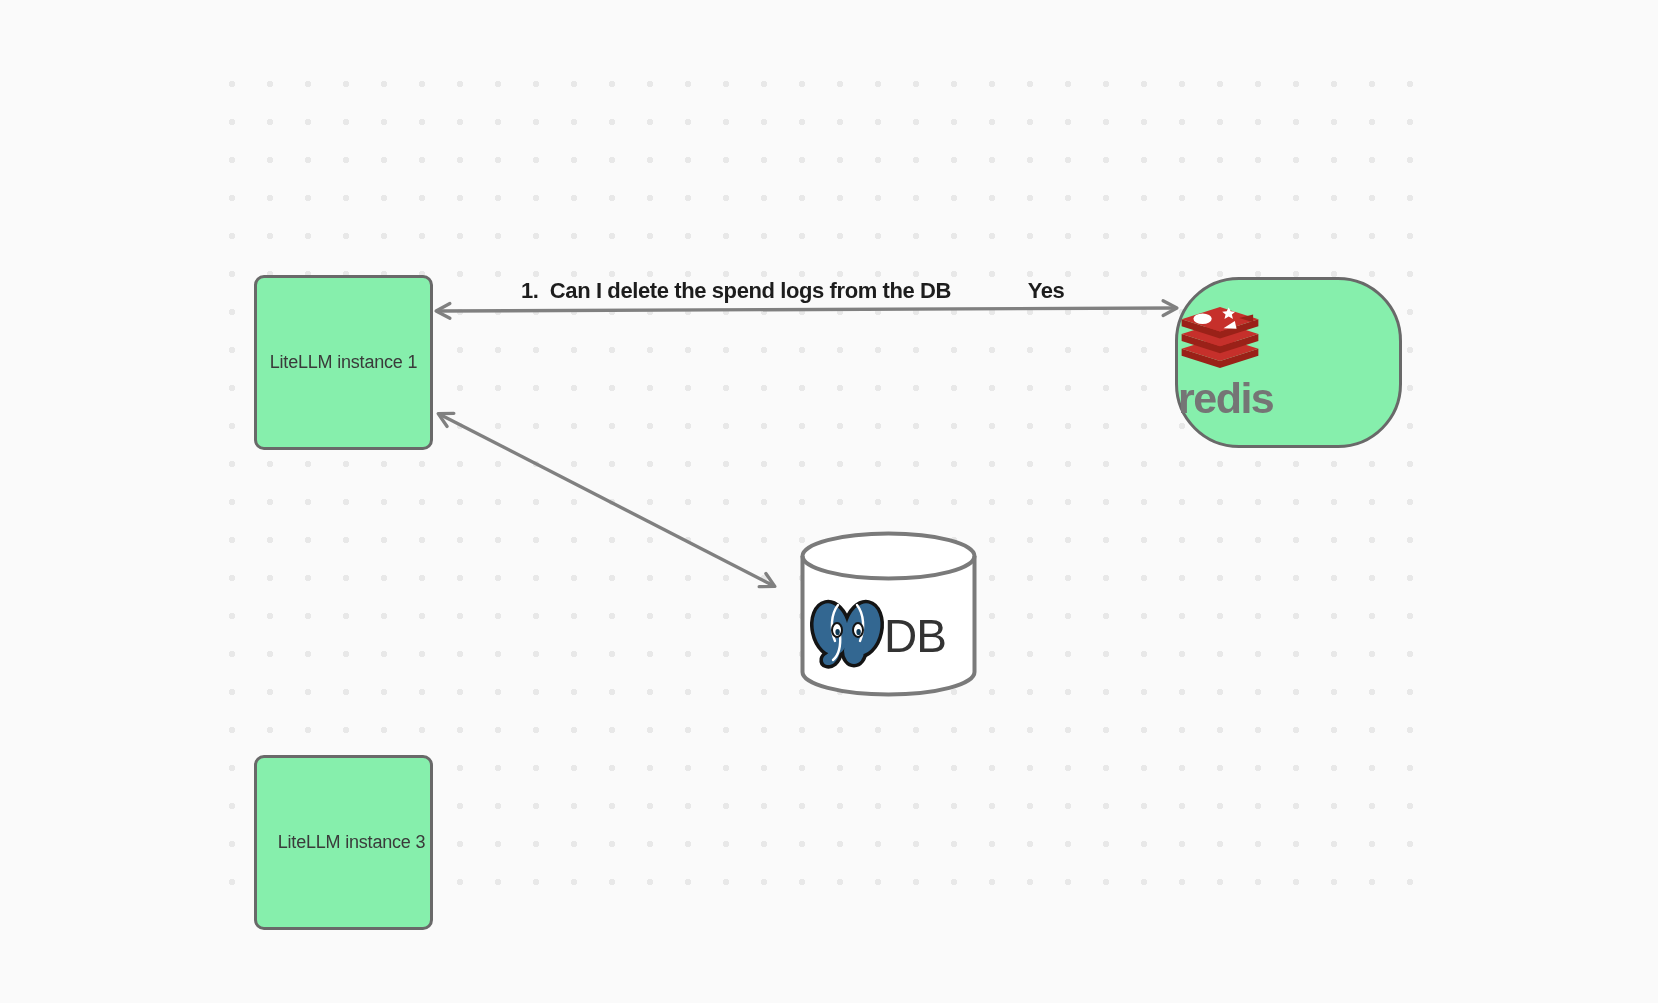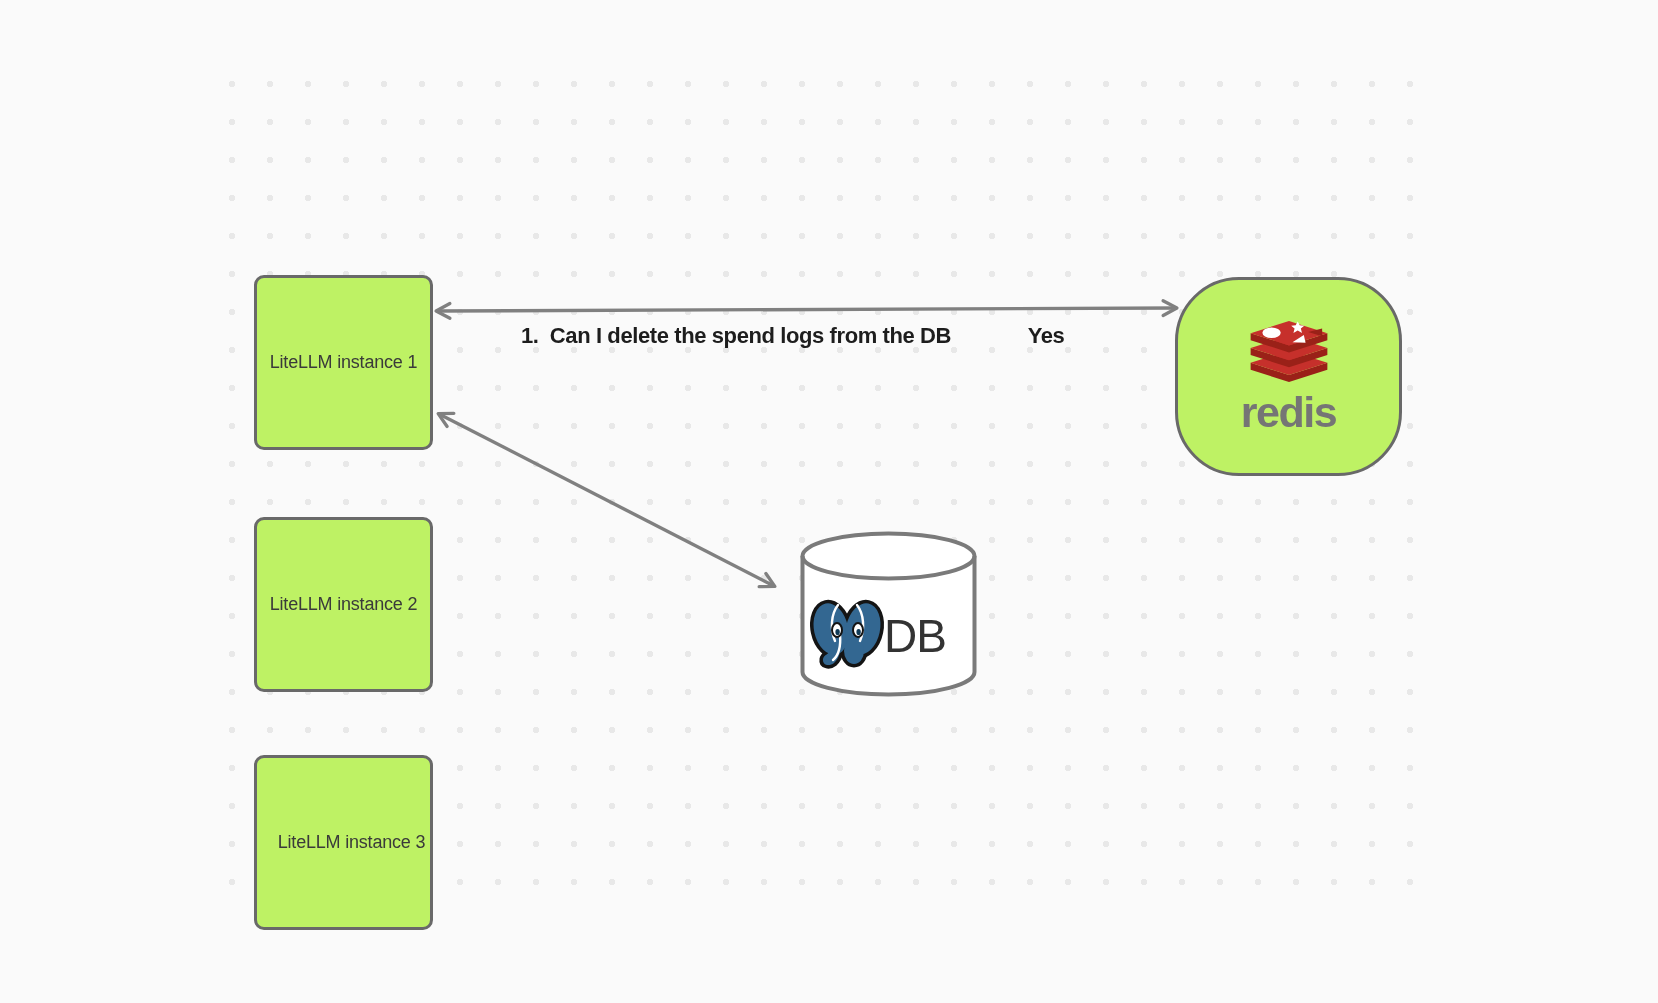--- a/index.html
+++ b/index.html
@@ -6,67 +6,64 @@
   .canvas{
     position:relative;width:1658px;height:1003px;overflow:hidden;
     background:#fafafa;
     font-family:"Liberation Sans",sans-serif;
   }
   .dot-grid{
     position:absolute;left:213px;top:65px;width:1217px;height:837px;
     background-image:radial-gradient(circle 3.5px at center,#e8e8e8 98%,transparent 100%);
     background-size:38px 38px;
   }
-  .node{position:absolute;background:#bef264;border:3.4px solid #696969;box-sizing:border-box;}
+  .node{position:absolute;background:#86efac;border:3.4px solid #696969;box-sizing:border-box;}
   .instance{
     width:179px;height:175px;border-radius:10px;
     display:flex;align-items:center;justify-content:center;
   }
   .instance span{font-size:18px;color:#3a3a3a;letter-spacing:-0.2px;}
   #inst1{left:254px;top:275px;}
   #inst2{left:254px;top:517px;}
   #inst3{left:254px;top:755px;padding-left:16px;}
   .redis-node{
-    left:1175px;top:277px;width:227px;height:199px;border-radius:64px;
-    display:flex;flex-direction:column;align-items:center;justify-content:center;
+    left:1175px;top:277px;width:227px;height:171px;border-radius:64px;
+    display:flex;flex-direction:column;justify-content:center;
   }
   .redis-node svg{display:block;margin-top:2px;}
   .redis-word{
     font-size:43px;font-weight:bold;color:#757575;letter-spacing:-1.5px;
     line-height:1;margin-top:2px;
   }
   .db-node{position:absolute;left:800px;top:531px;width:177px;height:167px;}
   .db-node > svg.cyl{position:absolute;left:0;top:0;}
   .pg-logo{position:absolute;left:10px;top:62px;}
   .db-label{
     position:absolute;left:84px;top:82px;font-size:46px;color:#333333;
     letter-spacing:-1px;line-height:1;
   }
   .edges{position:absolute;left:0;top:0;pointer-events:none;}
   .edge-label{
     position:absolute;transform:translate(-50%,-50%);
     font-size:22px;font-weight:bold;color:#1d1d1d;letter-spacing:-0.4px;
-    white-space:pre;line-height:1.2;margin-top:45px;
+    white-space:pre;line-height:1.2;
   }
   #edge1-label{left:736px;top:291px;}
   #edge1-response{left:1046px;top:291px;}
   #edge2-label{left:843px;top:446px;}
 </style>
 </head>
 <body>
 
 <div class="canvas">
 
   <div class="dot-grid"></div>
 
   <div class="node instance" id="inst1">
     <span>LiteLLM instance 1</span>
-  </div>
-  <div class="node instance" id="inst2">
-    <span>LiteLLM instance 2</span>
   </div>
   <div class="node instance" id="inst3">
     <span>LiteLLM instance 3</span>
   </div>
 
   <div class="node redis-node">
     <svg width="84" height="68" viewBox="0 0 96 78" aria-hidden="true">
 
       <path d="M4 48 L48 62 L92 48 L92 56 L48 70 L4 56 Z" fill="#9a2118"></path>
       <path d="M48 34 L92 48 L48 62 L4 48 Z" fill="#c6302b"></path>

